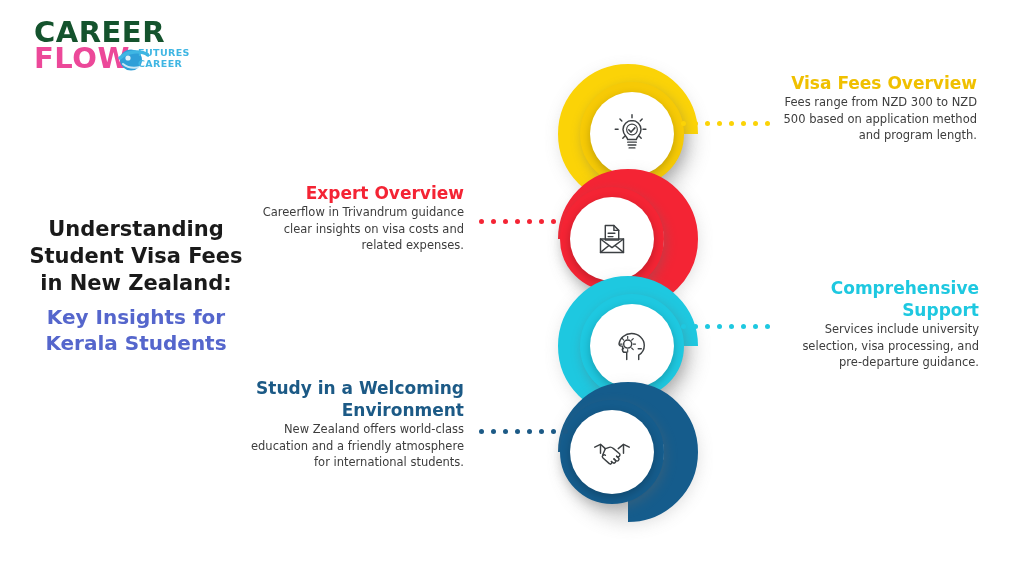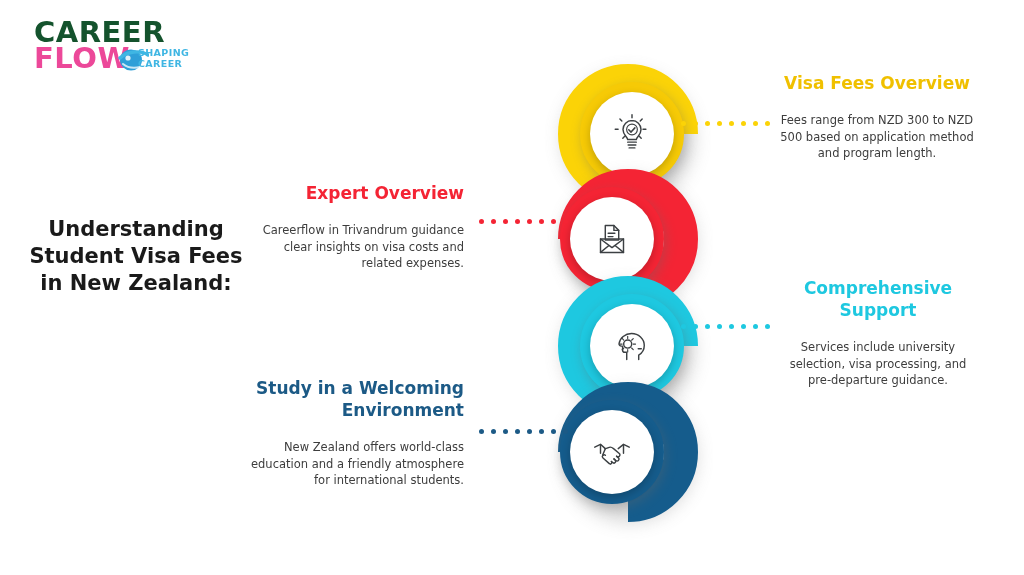--- a/index.html
+++ b/index.html
@@ -92,51 +92,52 @@
   .dots{position:absolute;height:7px;display:flex;gap:7px;align-items:center;}
   .dots i{display:block;width:5px;height:5px;border-radius:50%;}
 
   
   .item{position:absolute;width:200px;}
   .item-head{
     font-size:17px;line-height:22px;font-weight:bold;
     font-family:"DejaVu Sans", sans-serif;
   }
   .item-body{
-    margin-top:18px;
+    margin-top:0;
     font-size:11.5px;line-height:16.5px;color:#3d3d3d;
     font-family:"DejaVu Sans", sans-serif;
   }
-  .right-item{text-align:center;}
+  .right-item{text-align:right;}
   .left-item{text-align:right;}
 </style>
 </head>
 <body>
 
 <div class="stage">
 
   <div class="logo">
     <div class="logo-career">CAREER</div>
     <div class="logo-flow">FLOW</div>
     <div class="logo-swoosh">
       <svg width="34" height="26" viewBox="0 0 34 26">
         <ellipse cx="16" cy="13" rx="11" ry="10.5" fill="#2F9FD8"></ellipse>
         <path d="M5 11 C12 4, 26 3, 33 8" stroke="#3FB6E3" stroke-width="3.4" fill="none" stroke-linecap="round"></path>
         <path d="M8 17 C14 22, 24 22, 30 17" stroke="#ffffff" stroke-width="2" fill="none" stroke-linecap="round" opacity=".75"></path>
         <circle cx="13" cy="11" r="2.6" fill="#ffffff" opacity=".85"></circle>
       </svg>
     </div>
     <div class="logo-tag">
-      <div>SHAPING</div>
+      <div>FUTURES</div>
       <div>CAREER</div>
     </div>
   </div>
 
   <div class="title-block">
     <div class="title-main">Understanding Student Visa Fees in New Zealand:</div>
+    <div class="title-sub">Key Insights for Kerala Students</div>
   </div>
 
   <div class="spine">
 
     <div class="node" style="top:0px;">
       <div class="arc-shadow" style="left:50px;top:22px;width:132px;height:132px;"></div>
       <div class="arc-wrap" style="left:46px;top:14px;width:70px;height:140px;">
         <div class="arc-ring" style="border:34px solid #FBD307;"></div>
       </div>
       <div class="arc-wrap" style="left:116px;top:14px;width:70px;height:140px;">

